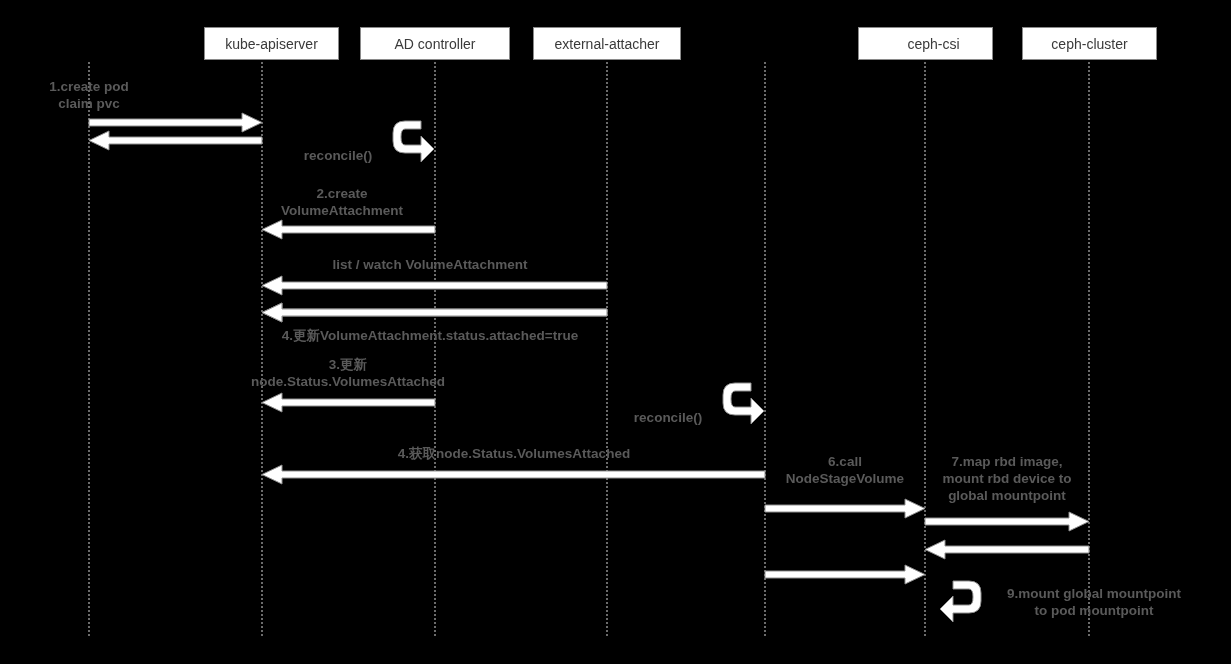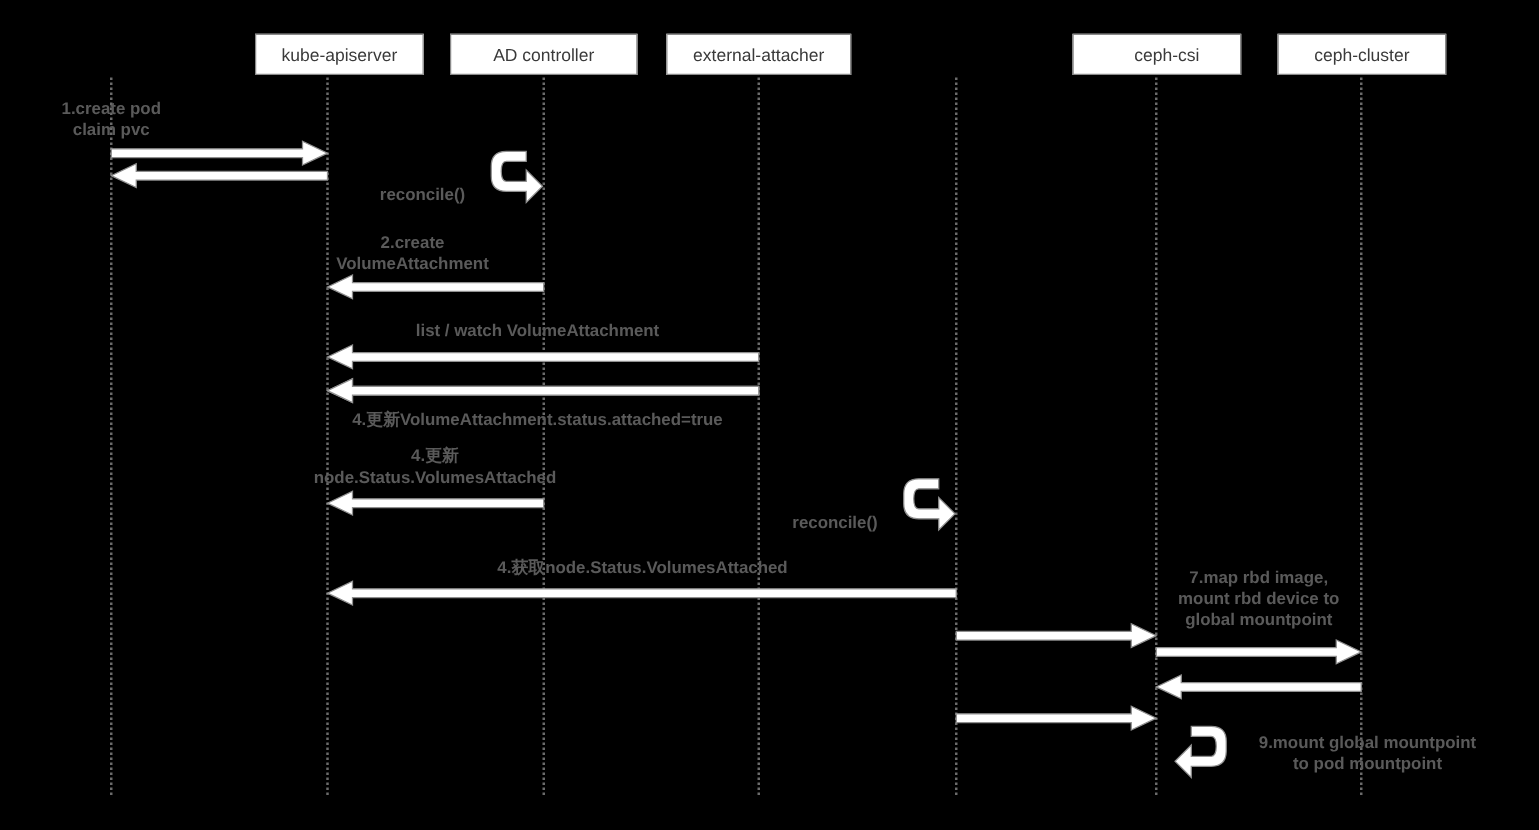--- a/index.html
+++ b/index.html
@@ -78,51 +78,53 @@
     </svg>
     <svg class="arrow-svg" width="56" height="52" style="left: 387px; top: 115px;">
       <g>
         <path d="M 34 6 L 18 6 Q 6 6 6 18 L 6 26 Q 6 38 18 38 L 34 38 L 34 47 L 47 34 L 34 21 L 34 30 L 18 30 Q 14 30 14 22 L 14 22 Q 14 14 18 14 L 34 14 Z" class="arrow-shape"></path>
       </g>
     </svg>
     <div class="msg-label" style="width: 140px; left: 268px; top: 147px;">reconcile()</div>
     <svg class="arrow-svg" width="181" height="23" style="left: 258px; top: 217.5px;">
       <polygon points="177,8 24,8 24,2 4,11.5 24,21 24,15 177,15" class="arrow-shape"></polygon>
     </svg>
-    <div class="msg-label" style="width: 300px; left: 180px; top: 185px; text-align: center;">2.create
+    <div class="msg-label" style="width: 300px; left: 192px; top: 185px; text-align: center;">2.create
 VolumeAttachment</div>
     <svg class="arrow-svg" width="353" height="23" style="left: 258px; top: 273.5px;">
       <polygon points="349,8 24,8 24,2 4,11.5 24,21 24,15 349,15" class="arrow-shape"></polygon>
     </svg>
     <div class="msg-label" style="width: 400px; left: 230px; top: 256px;">list / watch VolumeAttachment</div>
     <svg class="arrow-svg" width="353" height="23" style="left: 258px; top: 300.5px;">
       <polygon points="349,8 24,8 24,2 4,11.5 24,21 24,15 349,15" class="arrow-shape"></polygon>
     </svg>
     <svg class="arrow-svg" width="353" height="23" style="left: 258px; top: 300.5px;">
       <polygon points="349,8 24,8 24,2 4,11.5 24,21 24,15 349,15" class="arrow-shape"></polygon>
     </svg>
     <div class="msg-label" style="width: 420px; left: 220px; top: 327px;">4.更新VolumeAttachment.status.attached=true</div>
     <svg class="arrow-svg" width="181" height="23" style="left: 258px; top: 390.5px;">
       <polygon points="177,8 24,8 24,2 4,11.5 24,21 24,15 177,15" class="arrow-shape"></polygon>
     </svg>
-    <div class="msg-label" style="width: 330px; left: 183px; top: 356px;">4.更新
+    <div class="msg-label" style="width: 330px; left: 183px; top: 356px;">3.更新
 node.Status.VolumesAttached</div>
     <svg class="arrow-svg" width="56" height="52" style="left: 717px; top: 377px;">
       <g>
         <path d="M 34 6 L 18 6 Q 6 6 6 18 L 6 26 Q 6 38 18 38 L 34 38 L 34 47 L 47 34 L 34 21 L 34 30 L 18 30 Q 14 30 14 22 L 14 22 Q 14 14 18 14 L 34 14 Z" class="arrow-shape"></path>
       </g>
     </svg>
     <div class="msg-label" style="width: 140px; left: 598px; top: 409px;">reconcile()</div>
     <svg class="arrow-svg" width="511" height="23" style="left: 258px; top: 462.5px;">
       <polygon points="507,8 24,8 24,2 4,11.5 24,21 24,15 507,15" class="arrow-shape"></polygon>
     </svg>
     <div class="msg-label" style="width: 460px; left: 284px; top: 445px;">4.获取node.Status.VolumesAttached</div>
     <svg class="arrow-svg" width="168" height="23" style="left: 761px; top: 496.5px;">
       <polygon points="4,8 144,8 144,2 164,11.5 144,21 144,15 4,15" class="arrow-shape"></polygon>
     </svg>
+    <div class="msg-label" style="width: 210px; left: 740px; top: 453px;">6.call
+NodeStageVolume</div>
     <svg class="arrow-svg" width="172" height="23" style="left: 921px; top: 509.5px;">
       <polygon points="4,8 148,8 148,2 168,11.5 148,21 148,15 4,15" class="arrow-shape"></polygon>
     </svg>
     <div class="msg-label" style="width: 230px; left: 892px; top: 453px;">7.map rbd image,
 mount rbd device to
 global mountpoint</div>
     <svg class="arrow-svg" width="172" height="23" style="left: 921px; top: 537.5px;">
       <polygon points="168,8 24,8 24,2 4,11.5 24,21 24,15 168,15" class="arrow-shape"></polygon>
     </svg>
     <svg class="arrow-svg" width="168" height="23" style="left: 761px; top: 562.5px;">

